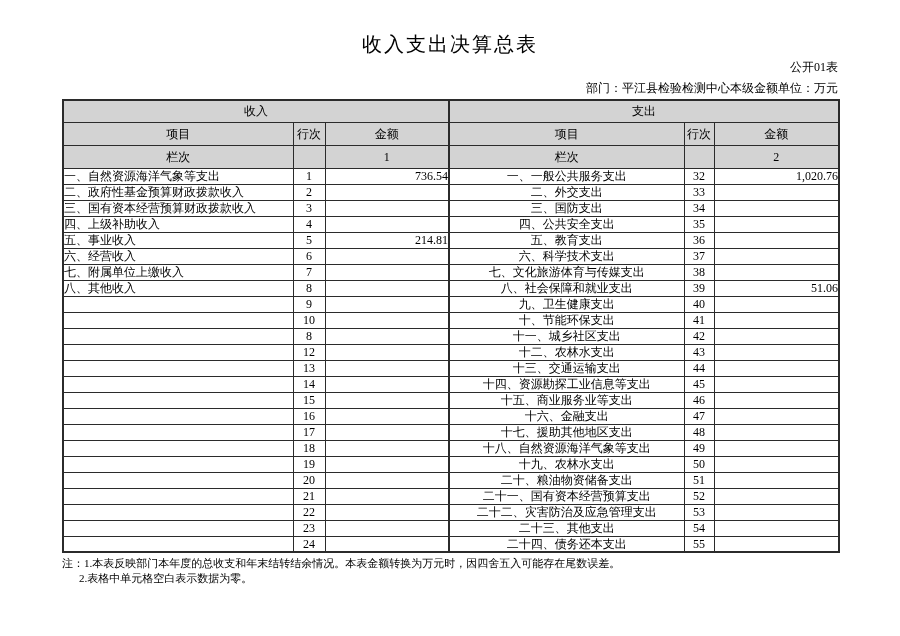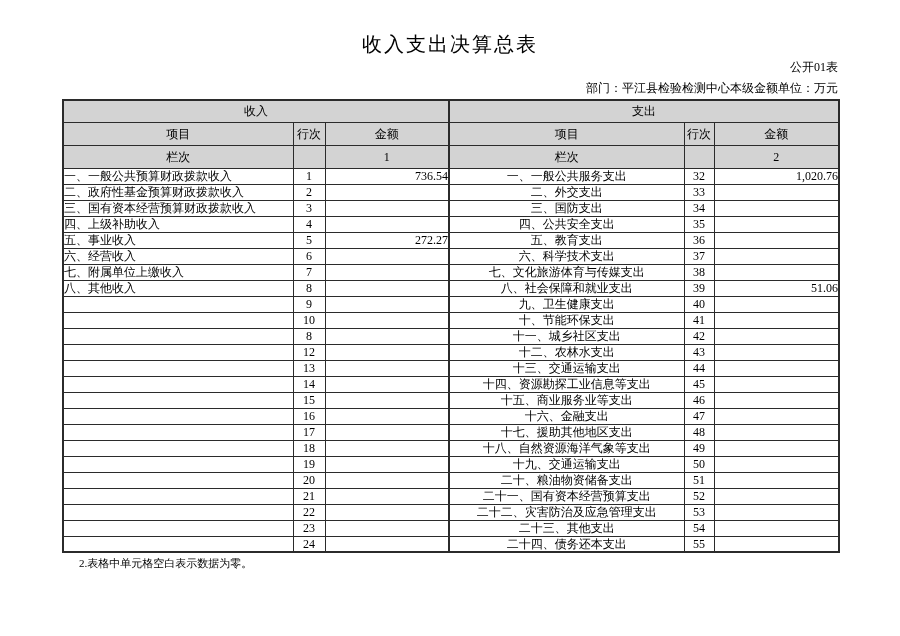--- a/index.html
+++ b/index.html
@@ -117,21 +117,21 @@
         <th>栏次</th>
         <th></th>
         <th>1</th>
         <th class="mid">栏次</th>
         <th></th>
         <th>2</th>
       </tr>
     </thead>
     <tbody>
         <tr>
-          <td class="cell-item">一、一般公共预算财政拨款收入</td>
+          <td class="cell-item">一、自然资源海洋气象等支出</td>
           <td class="cell-line">1</td>
           <td class="cell-amount">736.54</td>
           <td class="cell-item mid">一、一般公共服务支出</td>
           <td class="cell-line">32</td>
           <td class="cell-amount">1,020.76</td>
         </tr>
         <tr>
           <td class="cell-item">二、政府性基金预算财政拨款收入</td>
           <td class="cell-line">2</td>
           <td class="cell-amount"></td>
@@ -151,21 +151,21 @@
           <td class="cell-item">四、上级补助收入</td>
           <td class="cell-line">4</td>
           <td class="cell-amount"></td>
           <td class="cell-item mid">四、公共安全支出</td>
           <td class="cell-line">35</td>
           <td class="cell-amount"></td>
         </tr>
         <tr>
           <td class="cell-item">五、事业收入</td>
           <td class="cell-line">5</td>
-          <td class="cell-amount">272.27</td>
+          <td class="cell-amount">214.81</td>
           <td class="cell-item mid">五、教育支出</td>
           <td class="cell-line">36</td>
           <td class="cell-amount"></td>
         </tr>
         <tr>
           <td class="cell-item">六、经营收入</td>
           <td class="cell-line">6</td>
           <td class="cell-amount"></td>
           <td class="cell-item mid">六、科学技术支出</td>
           <td class="cell-line">37</td>
@@ -264,21 +264,21 @@
           <td class="cell-line">18</td>
           <td class="cell-amount"></td>
           <td class="cell-item mid">十八、自然资源海洋气象等支出</td>
           <td class="cell-line">49</td>
           <td class="cell-amount"></td>
         </tr>
         <tr>
           <td class="cell-item"></td>
           <td class="cell-line">19</td>
           <td class="cell-amount"></td>
-          <td class="cell-item mid">十九、交通运输支出</td>
+          <td class="cell-item mid">十九、农林水支出</td>
           <td class="cell-line">50</td>
           <td class="cell-amount"></td>
         </tr>
         <tr>
           <td class="cell-item"></td>
           <td class="cell-line">20</td>
           <td class="cell-amount"></td>
           <td class="cell-item mid">二十、粮油物资储备支出</td>
           <td class="cell-line">51</td>
           <td class="cell-amount"></td>
@@ -312,16 +312,17 @@
           <td class="cell-line">24</td>
           <td class="cell-amount"></td>
           <td class="cell-item mid">二十四、债务还本支出</td>
           <td class="cell-line">55</td>
           <td class="cell-amount"></td>
         </tr>
       </tbody>
   </table>
 
   <div class="notes">
+    <div>注：1.本表反映部门本年度的总收支和年末结转结余情况。本表金额转换为万元时，因四舍五入可能存在尾数误差。</div>
     <div class="note-2">2.表格中单元格空白表示数据为零。</div>
   </div>
 
 </div>
 
 </body></html>

